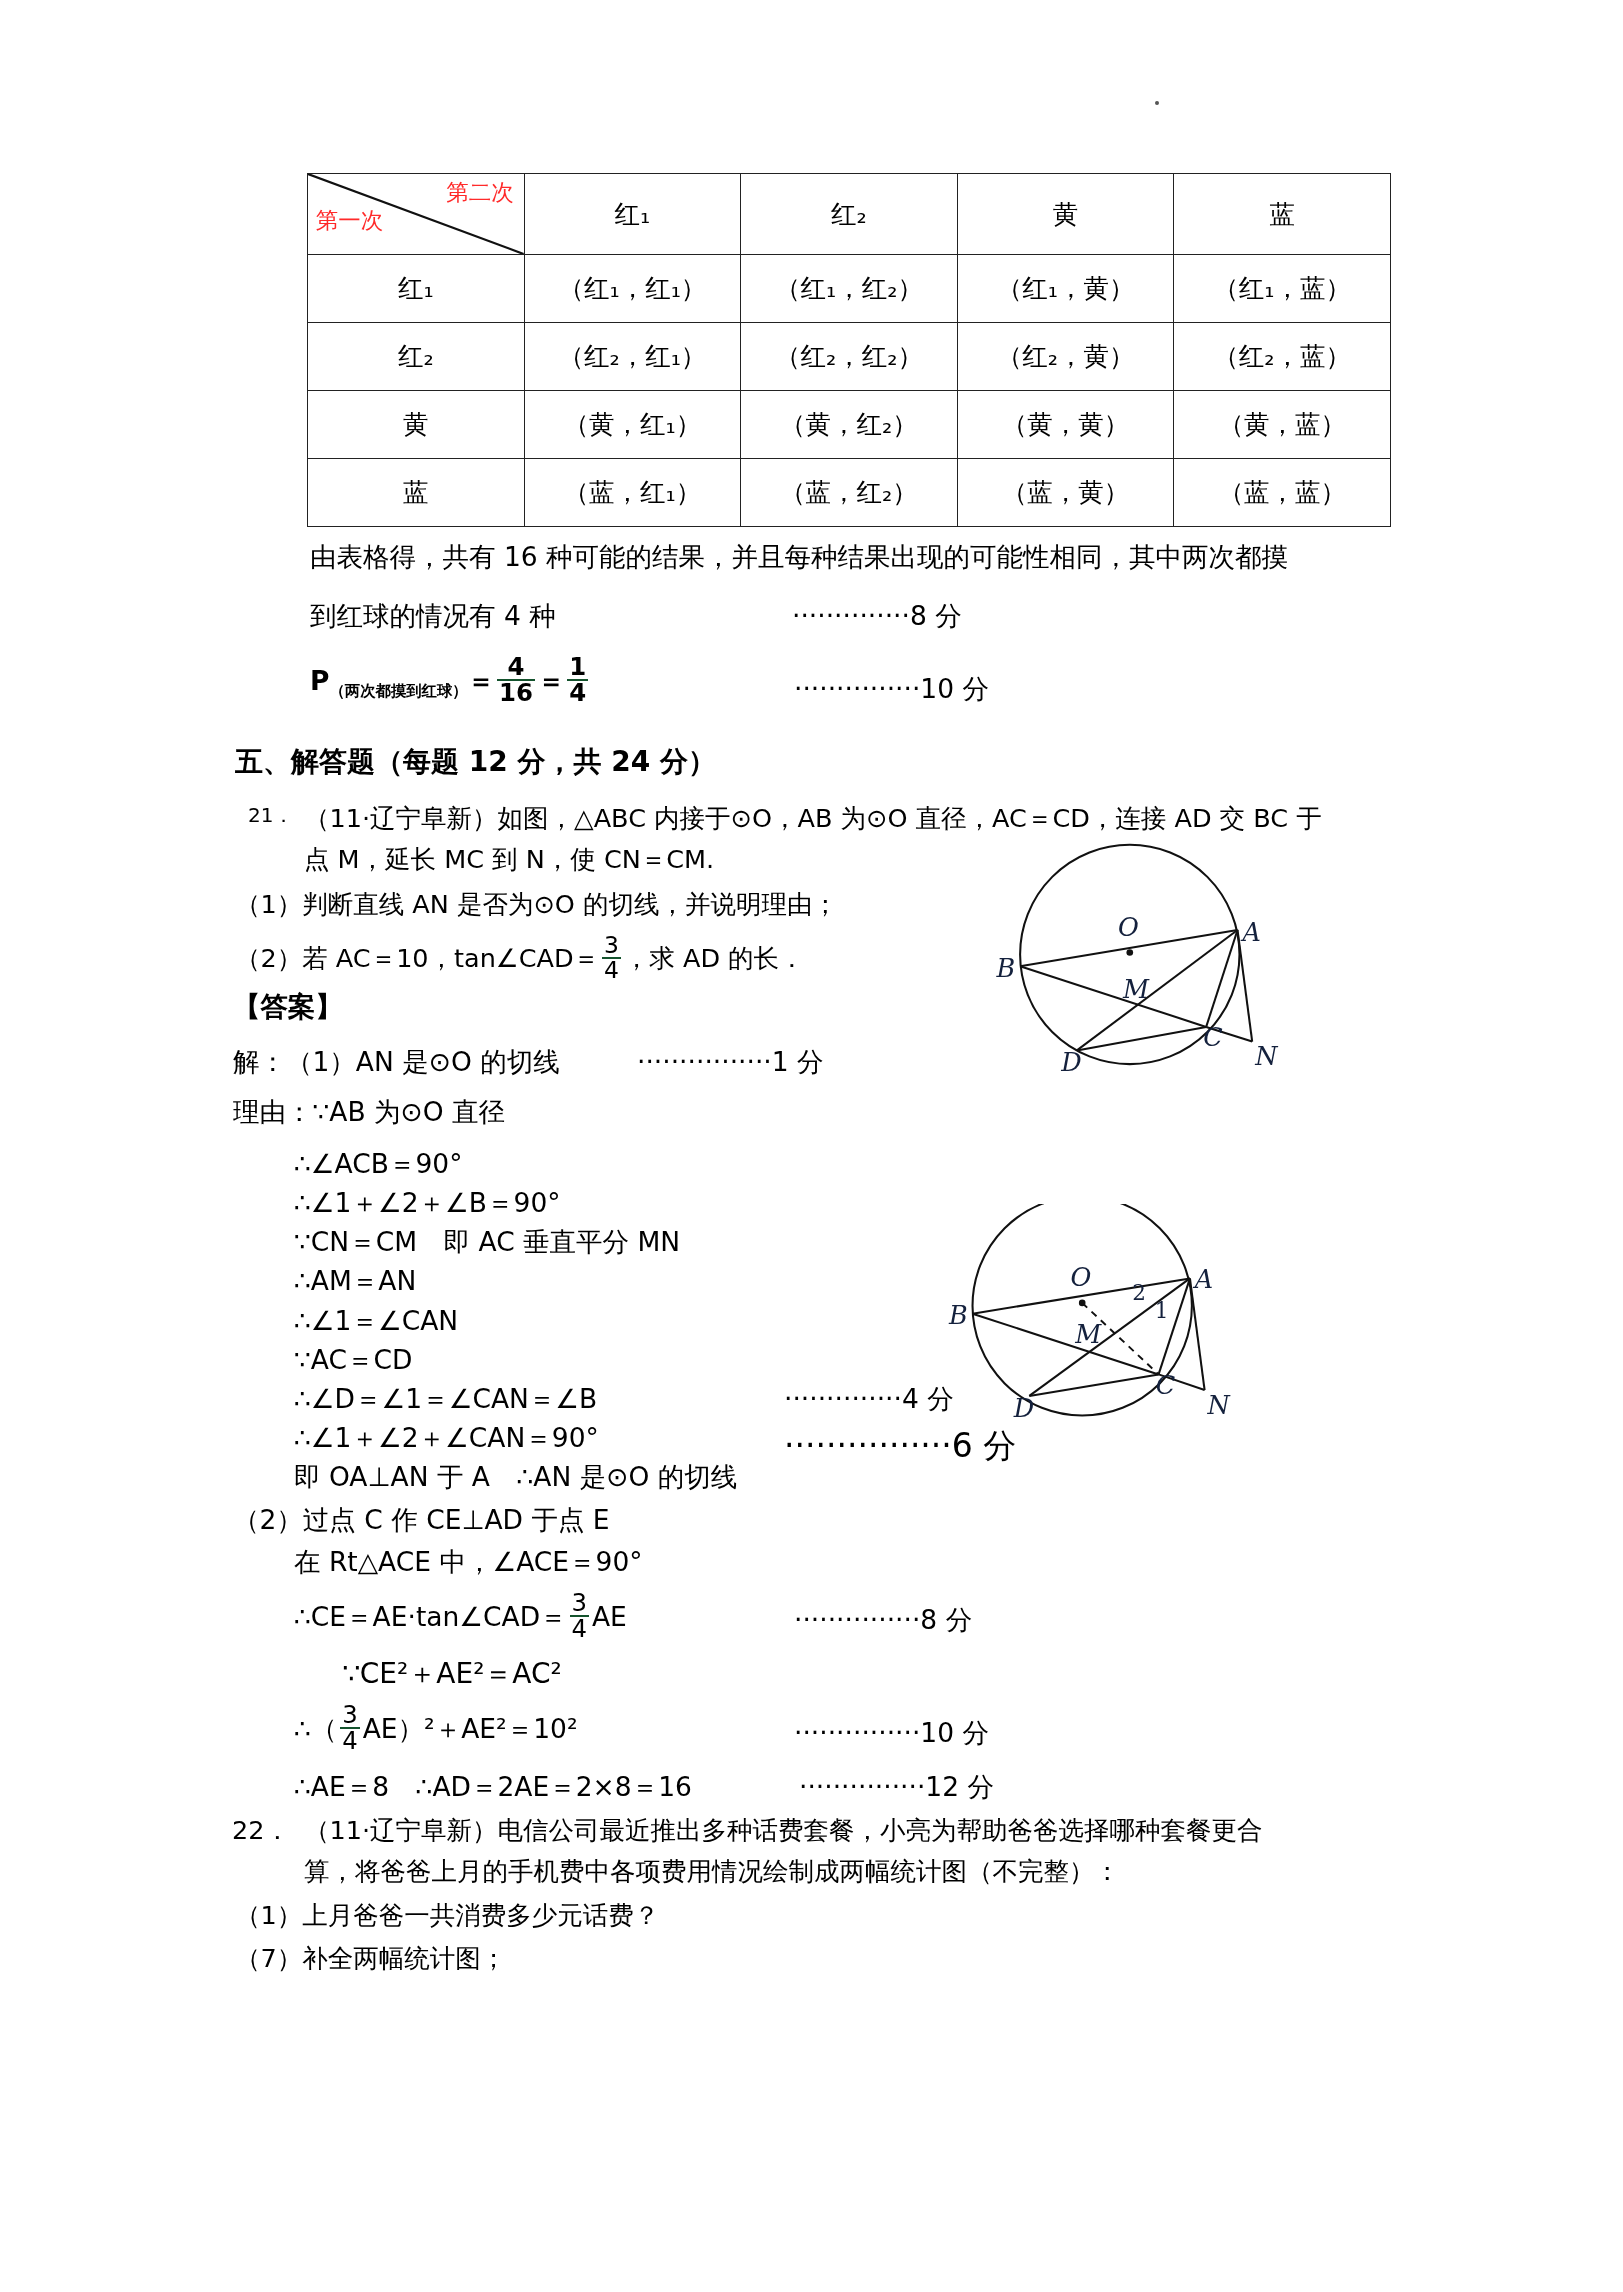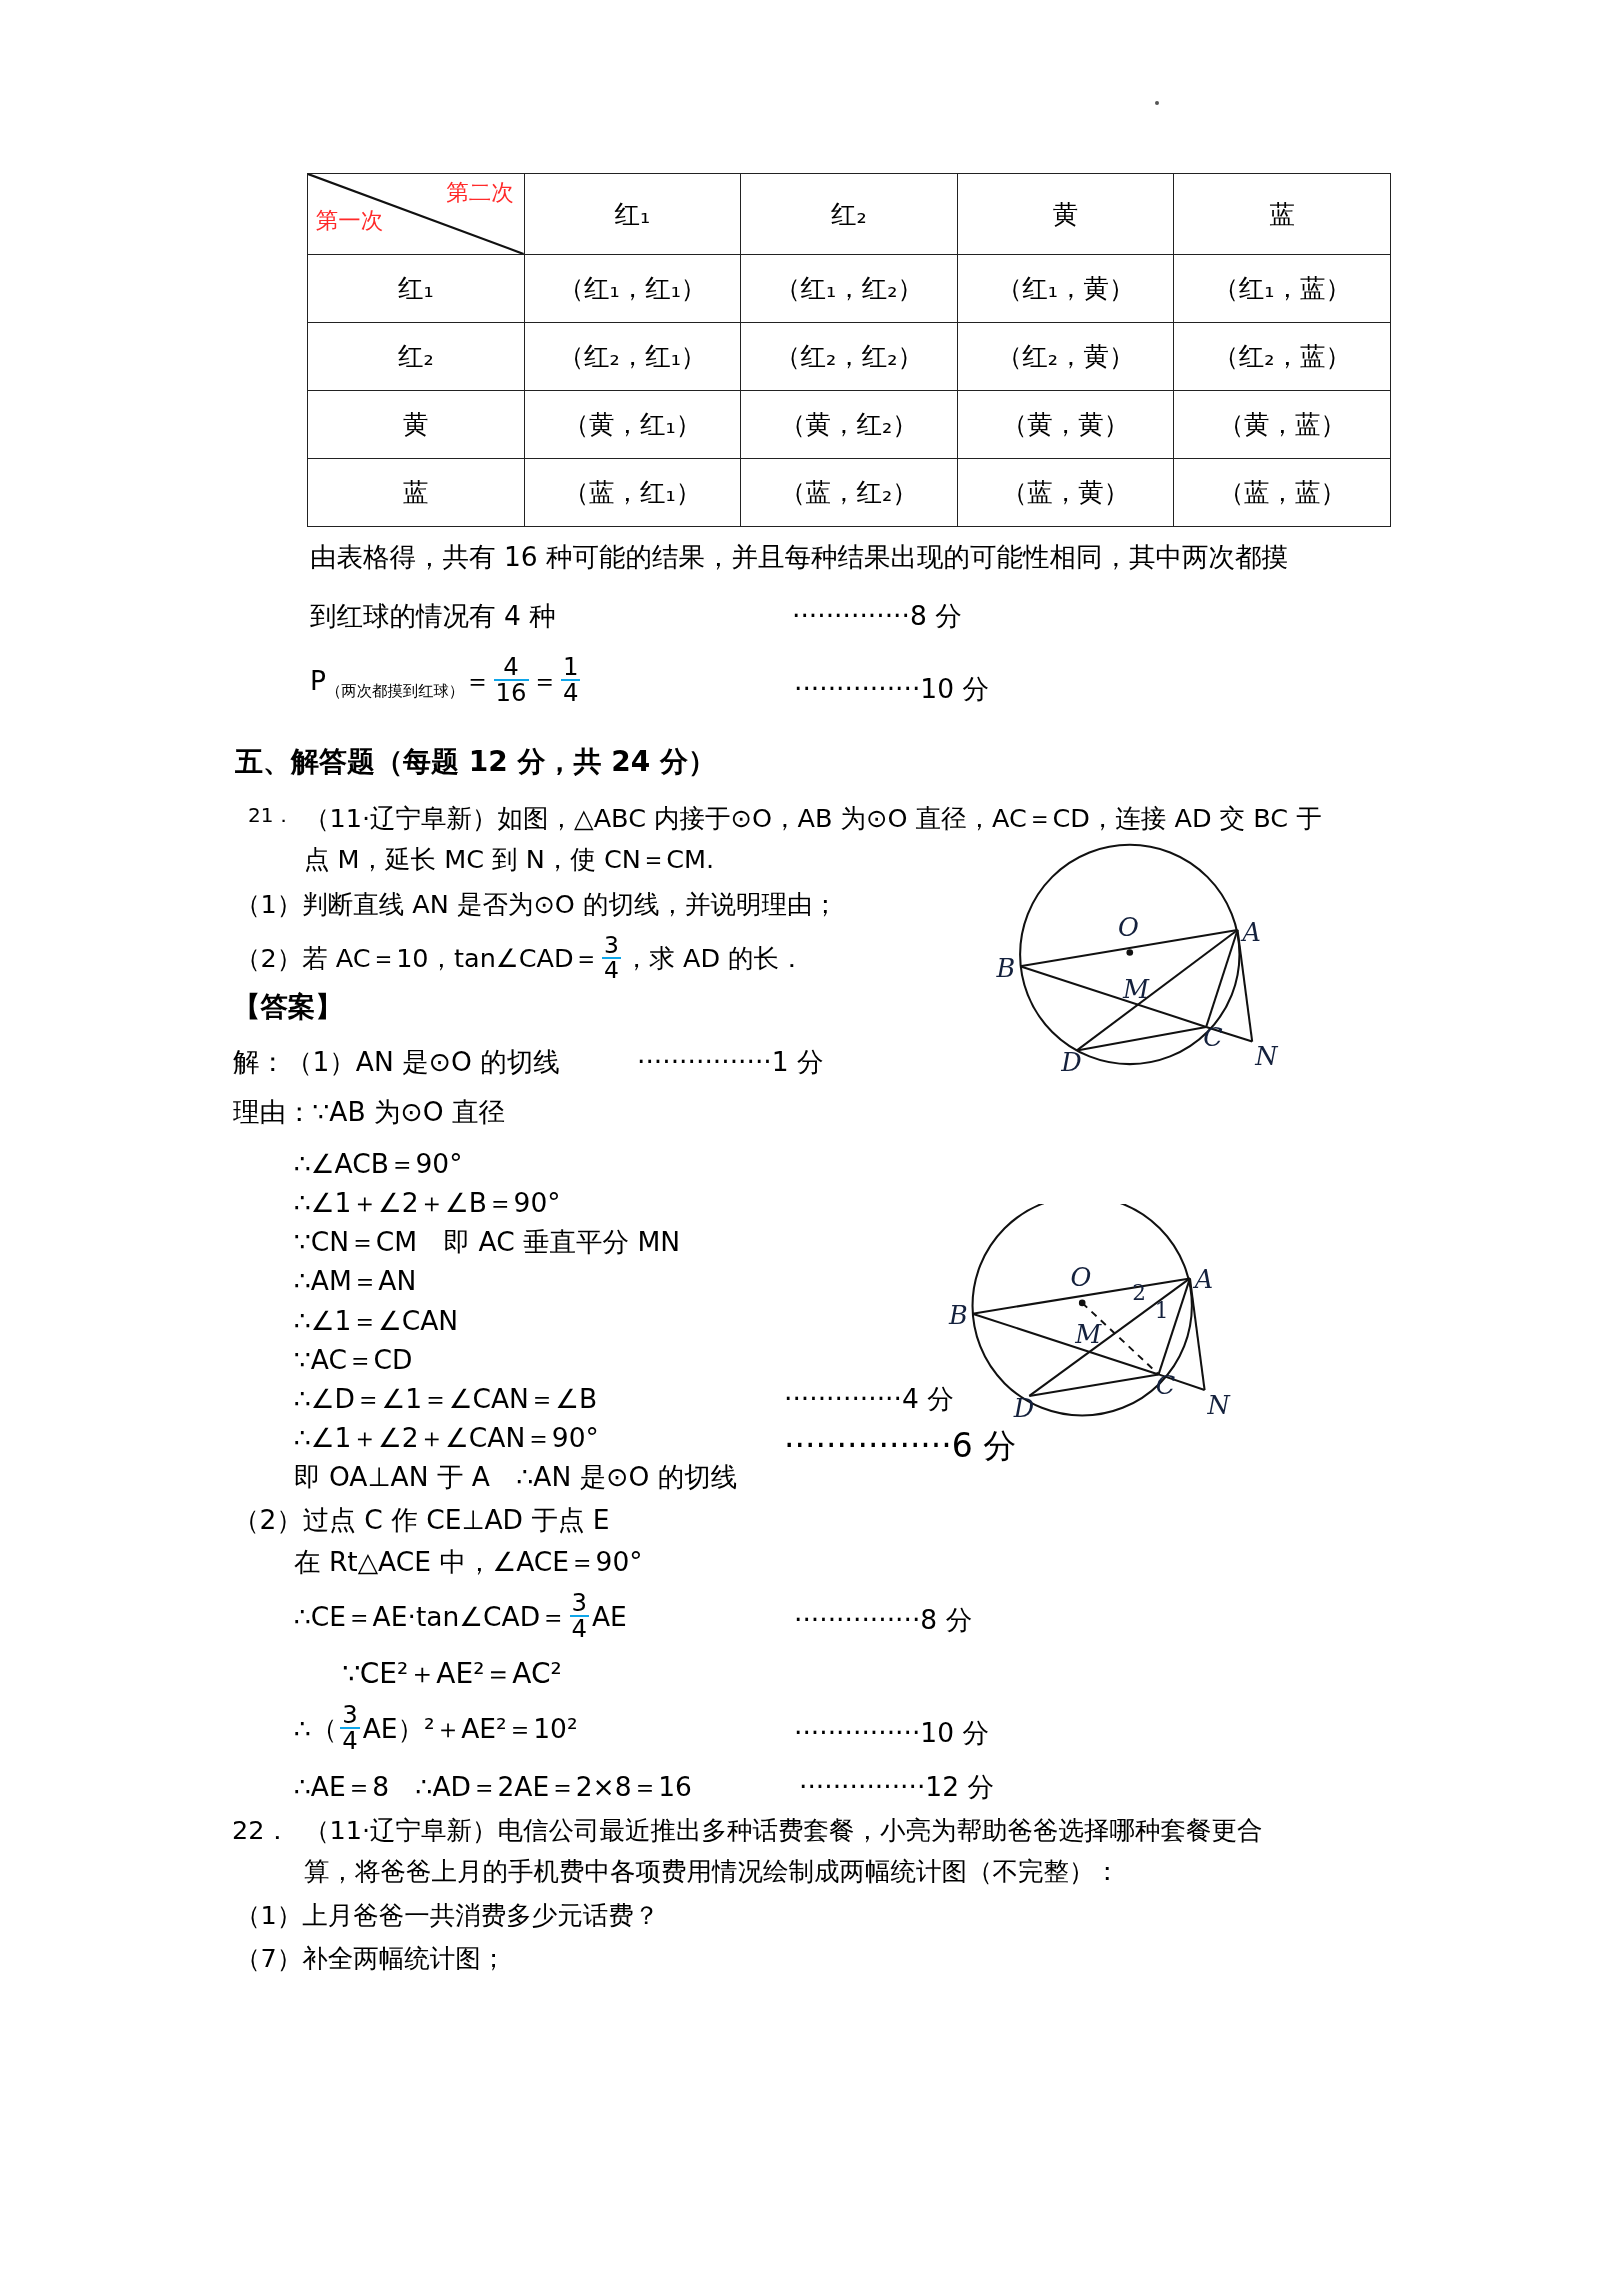--- a/index.html
+++ b/index.html
@@ -88,21 +88,21 @@
     display: inline-block;
     vertical-align: middle;
     text-align: center;
     font-size: 0.92em;
     line-height: 1.0;
     margin: 0 2.9px;
     position: relative;
     top: -2px;
   }
   .frac .num { display: block; padding: 0 2px; }
-  .frac .den { display: block; border-top: 2px solid #0ea5e9; padding: 0 2px; }
+  .frac .den { display: block; border-top: 2px solid #14532d; padding: 0 2px; }
   .subsc { font-size: 0.58em; vertical-align: sub; }
 
   
   .figure {
     position: absolute;
   }
   .fig-label {
     font-family: "DejaVu Serif", "Liberation Serif", serif;
     font-style: italic;
     font-size: 26px;
@@ -176,21 +176,21 @@
         <td>（蓝，蓝）</td>
       </tr>
     </tbody>
   </table>
 
   <div class="line sans" style="left:310px; top:542px;">由表格得，共有 16 种可能的结果，并且每种结果出现的可能性相同，其中两次都摸</div>
 
   <div class="line sans" style="left:310px; top:601px;">到红球的情况有 4 种</div>
   <div class="line sans" style="left:792px; top:601px;">··············8 分</div>
 
-  <div class="line sans" style="left:310px; top:657px; font-size:26.5px;">
+  <div class="line sans" style="left:310px; top:657px; font-size:26.5px;font-weight:bold;">
     <span>P</span><span class="subsc">（两次都摸到红球）</span><span>＝</span><span class="frac"><span class="num">4</span><span class="den">16</span></span><span>＝</span><span class="frac"><span class="num">1</span><span class="den">4</span></span>
   </div>
   <div class="line sans" style="left:794px; top:674px;">···············10 分</div>
 
   <div class="line sans bold" style="left:235px; top:747px; font-size:28px;">五、解答题（每题 12 分，共 24 分）</div>
 
   <div class="line sans" style="left:248px; top:804px; font-size:20px;">21．</div>
   <div class="line sans" style="left:304px; top:804px; font-size:25.5px;">（11·辽宁阜新）如图，△ABC 内接于⊙O，AB 为⊙O 直径，AC＝CD，连接 AD 交 BC 于</div>
   <div class="line sans" style="left:304px; top:845px; font-size:25.5px;">点 M，延长 MC 到 N，使 CN＝CM.</div>
 

